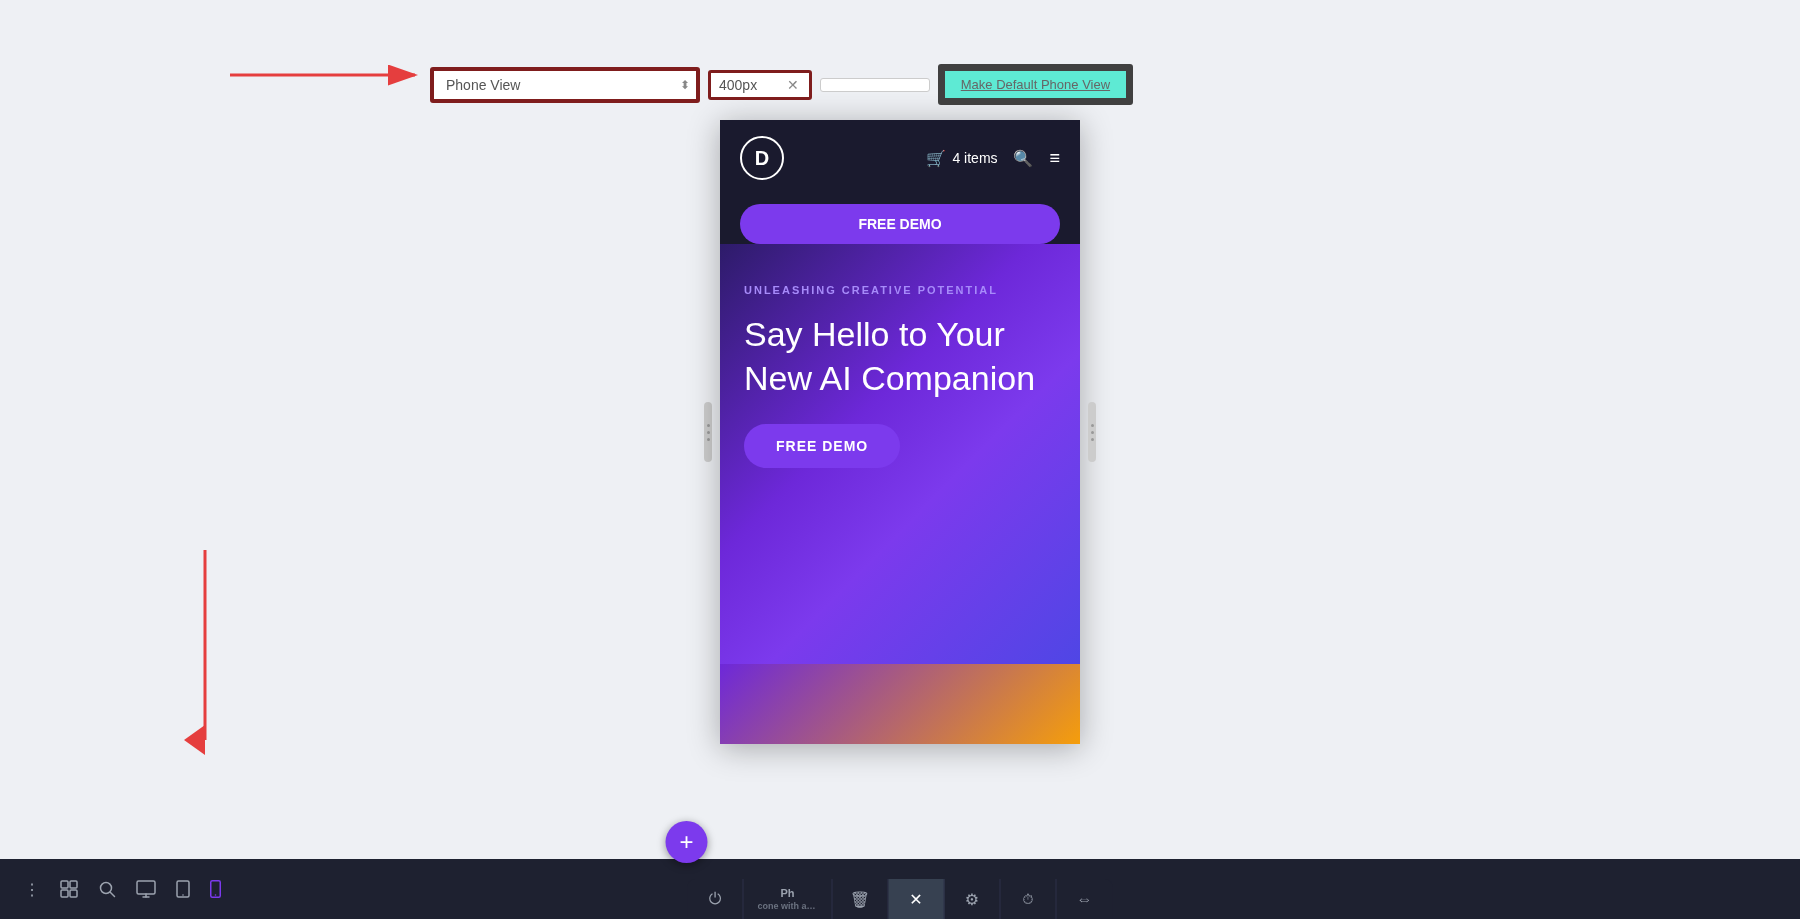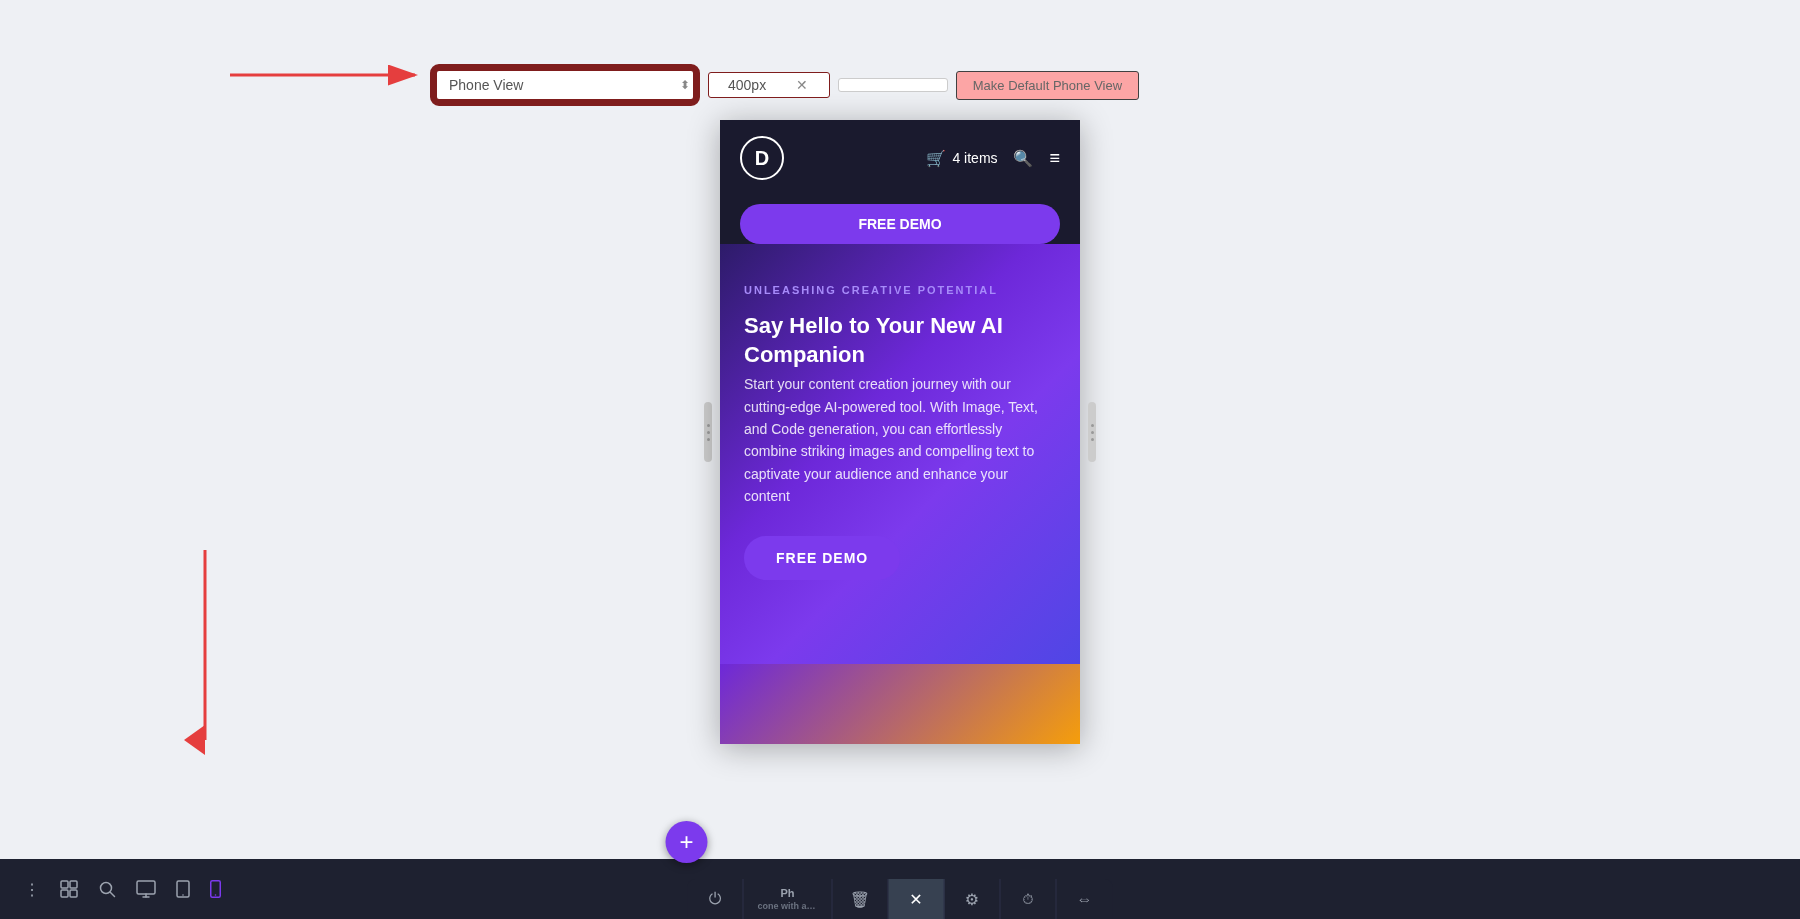--- a/index.html
+++ b/index.html
@@ -27,22 +27,22 @@
 
     .view-select-wrapper {
       position: relative;
       display: flex;
       align-items: center;
     }
 
     .view-select {
       appearance: none;
       background: #fff;
-      border: 7px solid #7f1d1d;
-      border-radius: 9px;
+      border: 4px solid #7f1d1d;
+      border-radius: 3px;
       padding: 6px 32px 6px 12px;
       font-size: 14px;
       color: #555;
       width: 270px;
       cursor: pointer;
     }
 
     .select-arrow {
       position: absolute;
       right: 10px;
@@ -50,23 +50,23 @@
       transform: translateY(-50%);
       pointer-events: none;
       color: #888;
       font-size: 12px;
     }
 
     .width-input-wrapper {
       display: flex;
       align-items: center;
       background: #fff;
-      border: 1px solid #7f1d1d;
+      border: 3px solid #7f1d1d;
       border-radius: 3px;
-      padding: 4px 19px;
+      padding: 4px 8px;
       gap: 6px;
     }
 
     .width-input {
       border: none;
       outline: none;
       font-size: 14px;
       color: #555;
       width: 60px;
     }
@@ -84,28 +84,29 @@
       background: #fff;
       border: 1px solid #ccc;
       border-radius: 3px;
       padding: 6px 12px;
       font-size: 14px;
       color: #aaa;
       width: 110px;
     }
 
     .make-default-btn {
-      background: #fca5a5;
-      border: 1px solid #404040;
+      background: #5eead4;
+      border: 7px solid #404040;
       border-radius: 3px;
       padding: 6px 16px;
       font-size: 13px;
       color: #666;
       cursor: pointer;
       white-space: nowrap;
+      text-decoration: underline;
     }
 
     
     .canvas-area {
       position: absolute;
       top: 0;
       left: 0;
       right: 0;
       bottom: 0;
       display: flex;
@@ -241,24 +242,24 @@
       color: #a78bfa;
       font-size: 11px;
       font-weight: 700;
       letter-spacing: 2px;
       text-transform: uppercase;
       margin-bottom: 16px;
     }
 
     .hero-title {
       color: #fff;
-      font-size: 22px;
-      font-weight: 700;
+      font-size: 34px;
+      font-weight: 400;
       line-height: 1.3;
-      margin-bottom: 4px;
+      margin-bottom: 24px;
     }
 
     .hero-desc {
       color: rgba(255,255,255,0.85);
       font-size: 14px;
       line-height: 1.6;
       margin-bottom: 28px;
     }
 
     .hero-cta {
@@ -463,21 +464,20 @@
           <span class="search-icon-phone">🔍</span>
           <span class="hamburger-icon">≡</span>
         </div>
       </div>
 
       <button class="nav-free-demo">FREE DEMO</button>
 
       <div class="phone-hero">
         <p class="hero-subtitle">UNLEASHING CREATIVE POTENTIAL</p>
         <h1 class="hero-title">Say Hello to Your New AI Companion</h1>
-        <p class="hero-desc">Start your content creation journey with our cutting-edge AI-powered tool. With Image, Text, and Code generation, you can effortlessly combine striking images and compelling text to captivate your audience and enhance your content</p>
         <button class="hero-cta">FREE DEMO</button>
       </div>
 
       <div class="phone-bottom-section"></div>
     </div>
 
     <div class="resize-handle-right">
       <span class="resize-dot"></span>
       <span class="resize-dot"></span>
       <span class="resize-dot"></span>

